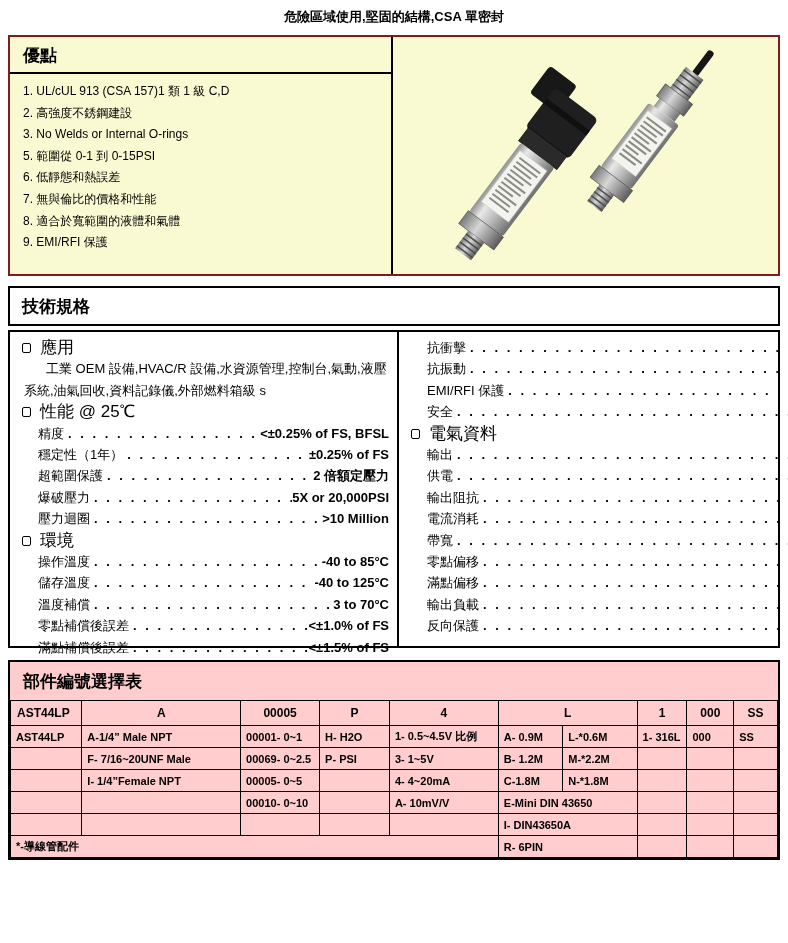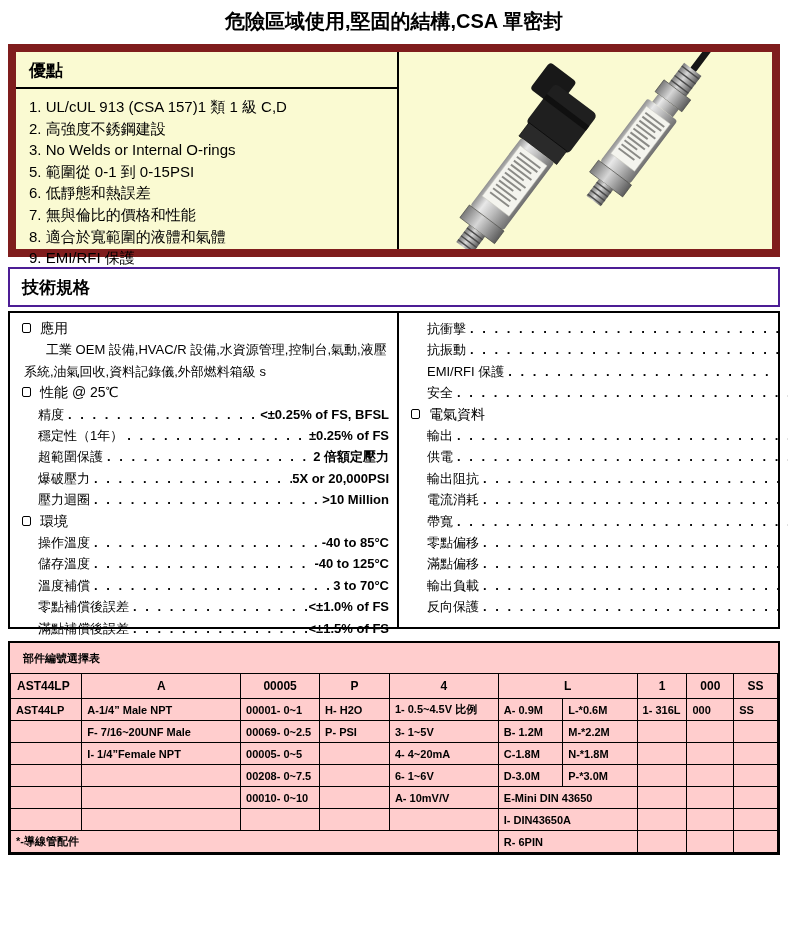--- a/index.html
+++ b/index.html
@@ -3,47 +3,47 @@
 <meta charset="utf-8">
 <style>
   * { box-sizing: border-box; }
   html,body { margin:0; padding:0; }
   body {
     width: 788px; background:#ffffff; color:#000;
     font-family: "Liberation Sans", sans-serif;
   }
   .page { padding: 6px 8px 10px 8px; }
 
-  .doc-title { text-align:center; font-weight:700; font-size:20px; margin: 2px 0 9px 0; }
+  .doc-title { text-align:center; font-weight:700; font-size:13px; margin: 2px 0 9px 0; }
 
   
-  .adv-box { border:8px solid #7f1d1d; background:#FAFAD2; display:flex; height:213px; }
+  .adv-box { border:2px solid #7f1d1d; background:#FAFAD2; display:flex; height:241px; }
   .adv-left { width:383px; border-right:2px solid #000; display:flex; flex-direction:column; }
   .adv-head { font-size:17px; font-weight:700; padding:7px 14px 5px 13px; border-bottom:2px solid #000; }
-  .adv-list { padding:7px 4px 0 13px; font-size:15px; line-height:21.6px; }
+  .adv-list { padding:7px 4px 0 13px; font-size:12px; line-height:21.6px; }
   .adv-item { white-space:nowrap; }
   .adv-photo { flex:1; display:flex; align-items:center; justify-content:center; overflow:hidden; }
 
   
-  .sec-head-box { border:2px solid #4c1d95; margin-top:10px; padding:7px 12px 6px 12px; font-size:17px; font-weight:700; }
+  .sec-head-box { border:2px solid #000000; margin-top:10px; padding:7px 12px 6px 12px; font-size:17px; font-weight:700; }
   .spec-box { border:2px solid #000; margin-top:4px; display:flex; height:318px; }
   .spec-col { padding:5px 8px 0 4px; font-size:13px; line-height:21.4px; }
   .spec-col.colL { width:389px; border-right:2px solid #000; }
   .spec-col.colR { flex:1; }
-  .spec-section { padding-left:8px; font-size:14px; }
+  .spec-section { padding-left:8px; font-size:17px; }
   .chk { display:inline-block; width:9px; height:10px; border:1.5px solid #000; border-radius:2px; margin-right:9px; position:relative; top:0px; }
   .spec-para { padding-left:2px; text-indent:22px;margin-left:8px; }
   .spec-line { display:flex; align-items:baseline; padding-left:24px; }
   .spec-label { white-space:nowrap; }
   .leader { flex:1 1 0; overflow:hidden; white-space:nowrap; font-weight:700; letter-spacing:2.5px; padding:0 4px; }
   .spec-value { white-space:nowrap; font-weight:700; }
 
   
   .part-box { border:2px solid #000; margin-top:12px; background:#FFCDCD; }
-  .part-head { font-size:11px; font-weight:700; padding:8px 14px 7px 13px; }
+  .part-head { font-size:17px; font-weight:700; padding:8px 14px 7px 13px; }
   table.pn { width:100%; border-collapse:collapse; table-layout:fixed; }
   table.pn td { border:1px solid #000; font-size:11px; padding:1px 4px; vertical-align:middle; overflow:hidden; white-space:nowrap; }
   tr.code-row td { font-weight:700; text-align:center; height:25px; font-size:12px; }
   tr.code-row td.lft { text-align:left; padding-left:6px; }
   tr.head-row td { text-align:center; font-size:13px; height:42px; white-space:pre-line; line-height:17px; padding:1px 2px; }
   tr.data-row td { height:22px; font-weight:600; padding-left:5px; }
 </style>
 </head>
 <body>
 
@@ -319,32 +319,20 @@
         <td>4- 4~20mA</td>
         <td>C-1.8M</td>
         <td>N-*1.8M</td>
         <td></td>
         <td></td>
         <td></td>
       </tr>
       <tr class="data-row">
         <td></td>
         <td></td>
-        <td>00208- 0~7.5</td>
-        <td></td>
-        <td>6- 1~6V</td>
-        <td>D-3.0M</td>
-        <td>P-*3.0M</td>
-        <td></td>
-        <td></td>
-        <td></td>
-      </tr>
-      <tr class="data-row">
-        <td></td>
-        <td></td>
         <td>00010- 0~10</td>
         <td></td>
         <td>A- 10mV/V</td>
         <td colspan="2">E-Mini DIN 43650</td>
         <td></td>
         <td></td>
         <td></td>
       </tr>
       <tr class="data-row">
         <td></td>

